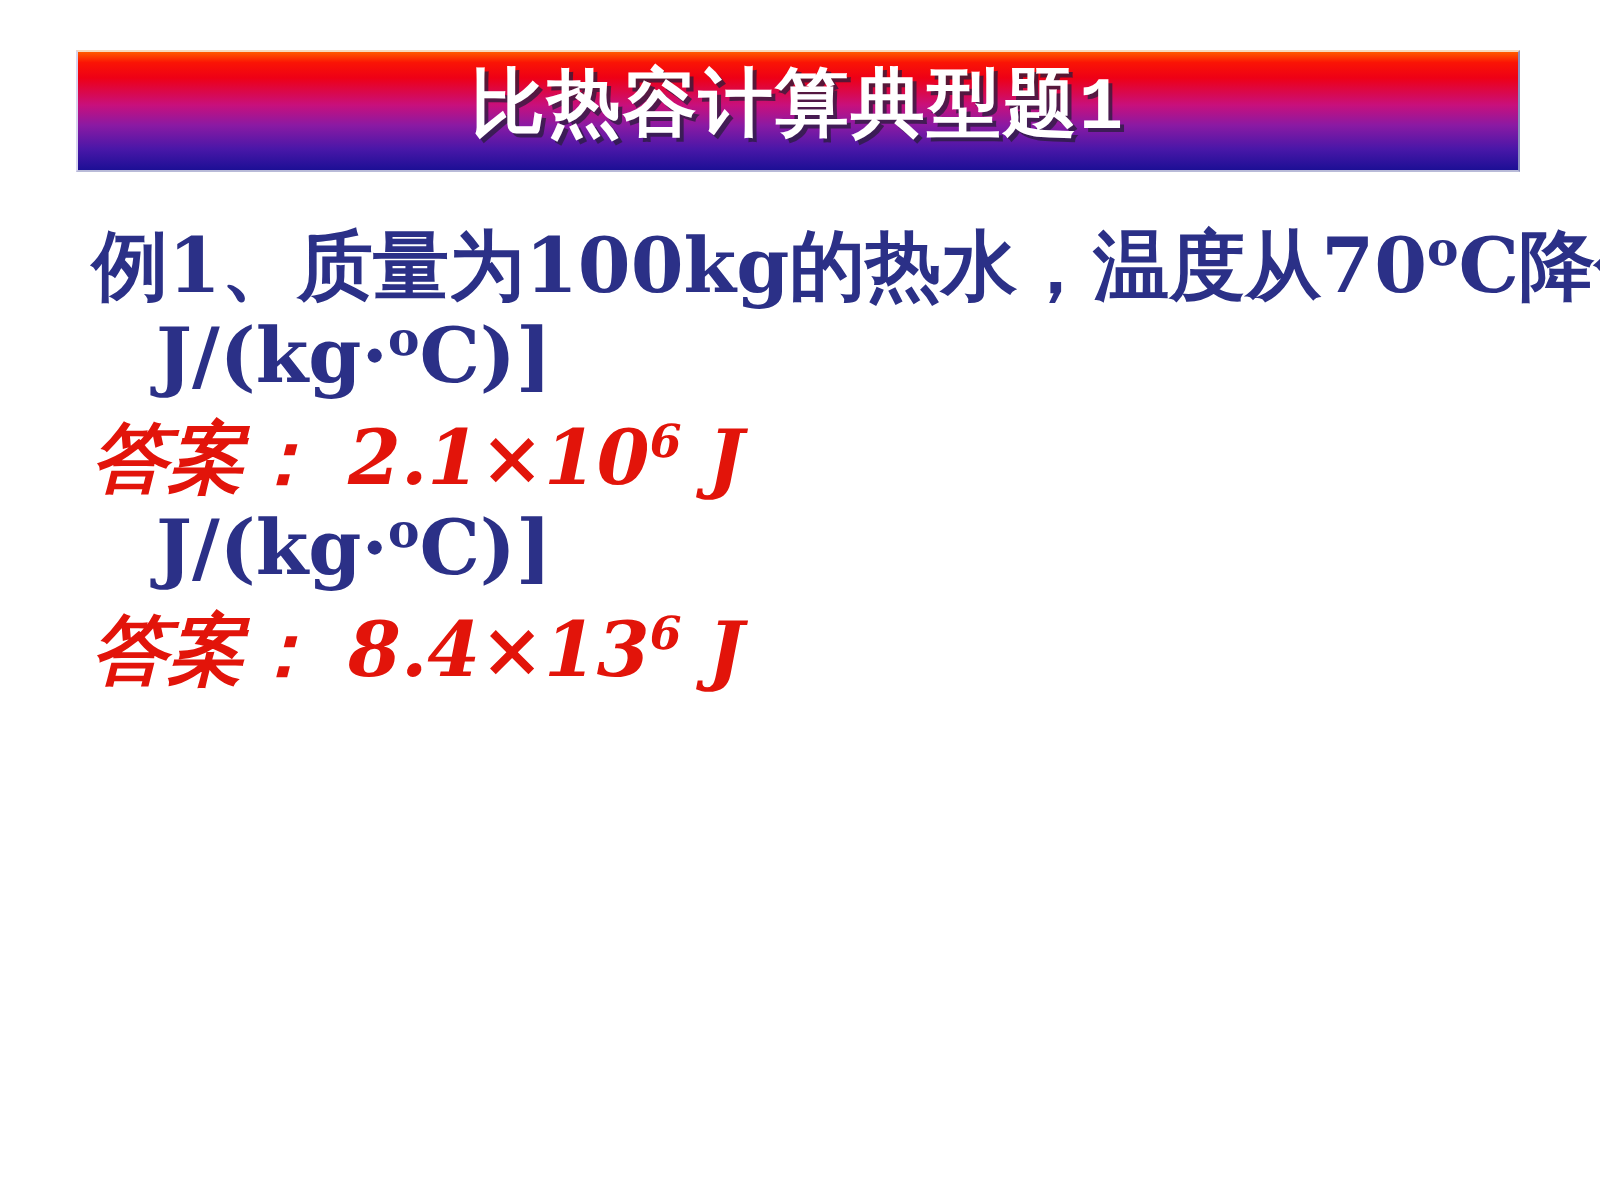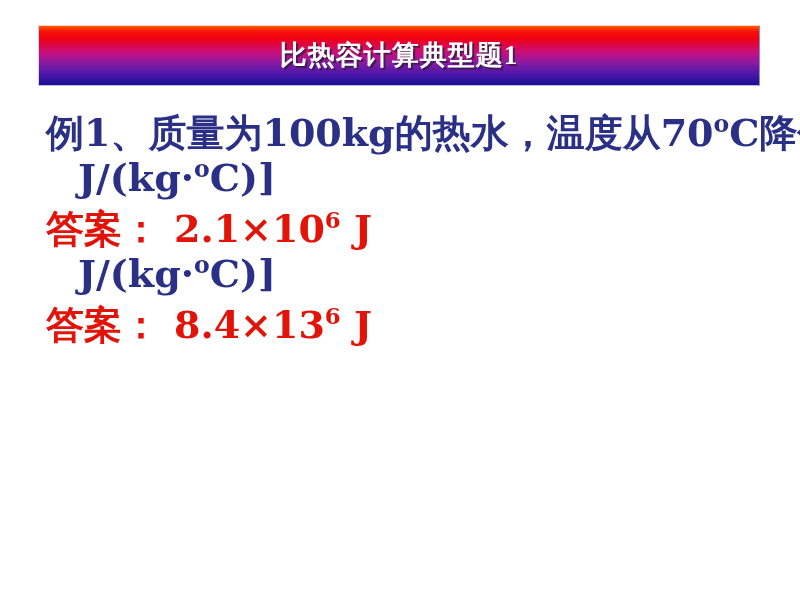--- a/index.html
+++ b/index.html
@@ -41,23 +41,23 @@
     border-right: 1px solid #8b8fc0;
     border-bottom: 1px solid #b9bbd8;
     box-sizing: border-box;
     display: flex;
     align-items: center;
     justify-content: center;
   }
 
   #title-text {
     color: #ffffff;
-    font-family: Liberation Serif, serif;
+    font-family: Liberation Mono, monospace;
     font-weight: bold;
-    font-size: 27px;
+    font-size: 37px;
     letter-spacing: 1px;
     line-height: 1;
     text-shadow: 2px 2px 0 rgba(40,30,60,0.75);
     white-space: nowrap;
     user-select: none;
   }
 
   
   #body-block {
     position: absolute;
@@ -73,21 +73,21 @@
     line-height: 45px;
     white-space: nowrap;
     letter-spacing: 0px;
   }
   .blue { color: #2b3087; }
   .red  { color: #e2140a; }
 
   .indent-0 { padding-left: 0px; }
   .indent-1 { padding-left: 32px; }
 
-  .gap-above { margin-top: 6px; }
+  .gap-above { margin-top: 6px; font-style: italic; }
 
   sup.sup {
     font-size: 0.60em;
     vertical-align: super;
     line-height: 0;
     font-weight: bold;
   }
   sub.sub {
     font-size: 0.62em;
     vertical-align: sub;

